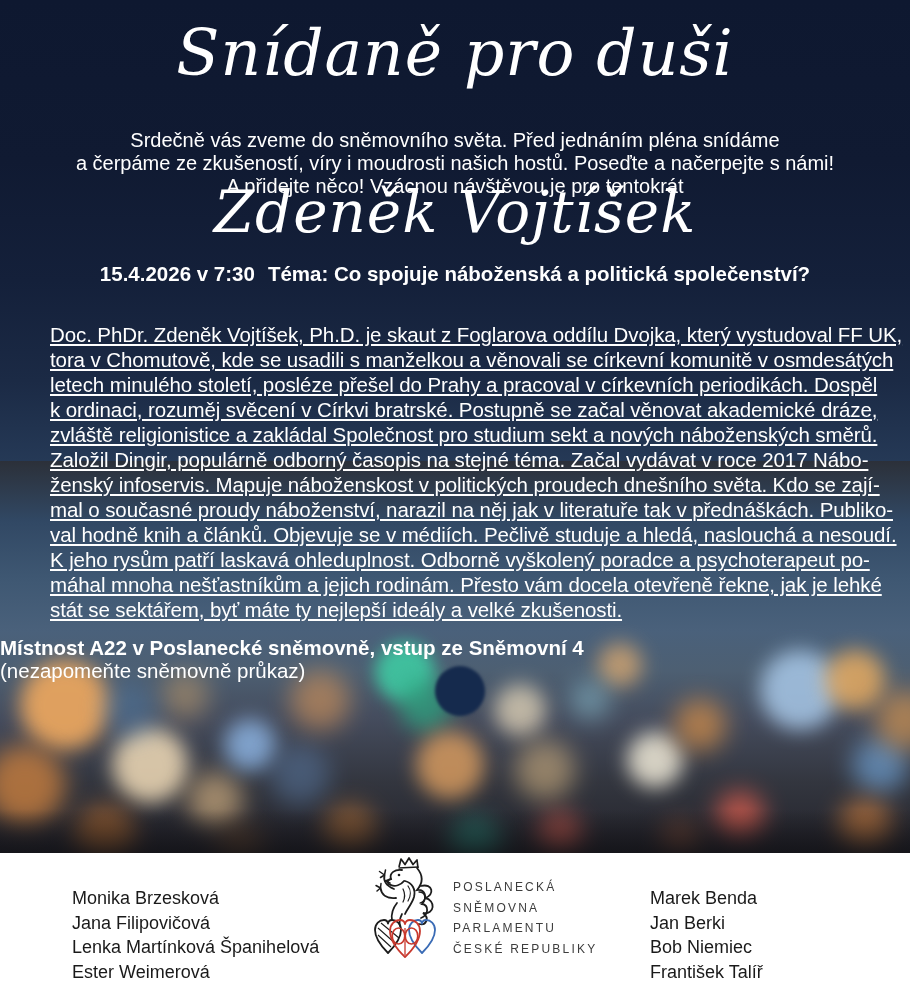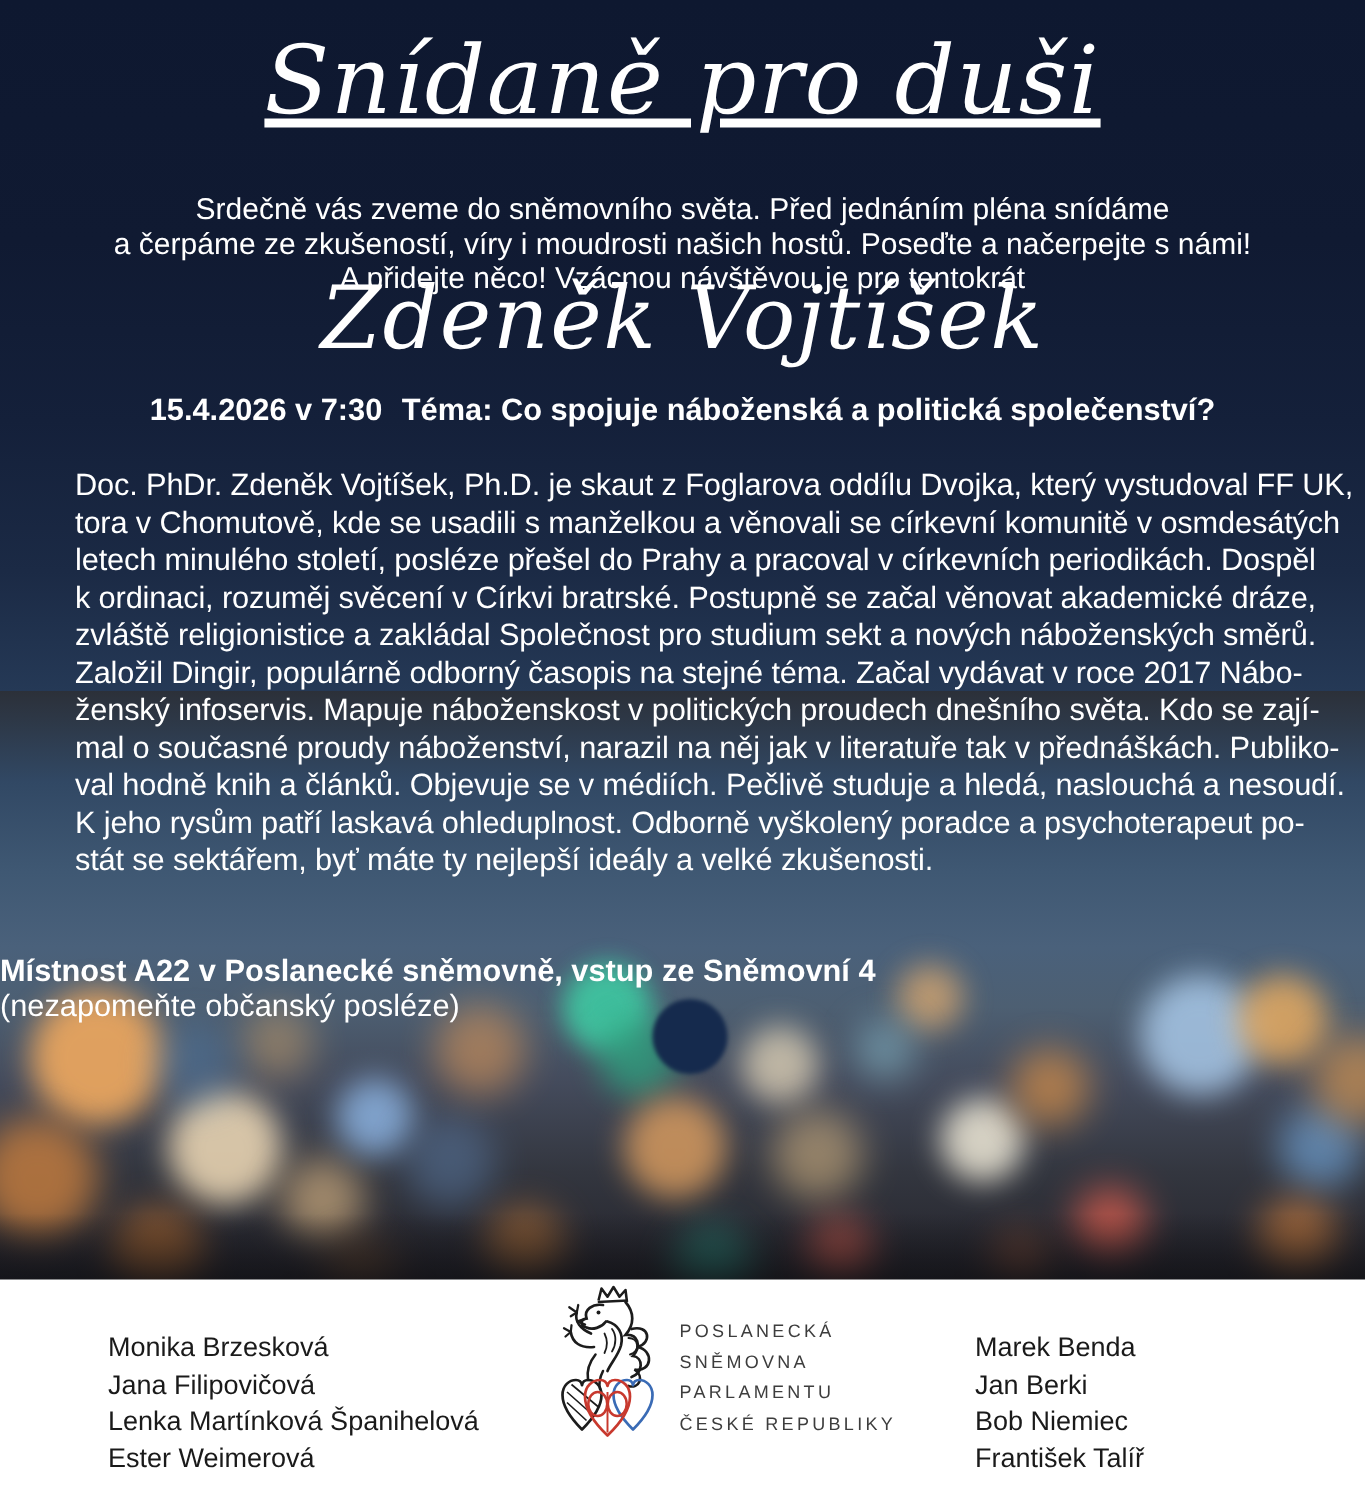--- a/index.html
+++ b/index.html
@@ -65,37 +65,38 @@
 
   
   .script {
     position: absolute; left: 0; width: 100%;
     text-align: center;
     font-family: "DejaVu Serif", serif;
     font-style: italic;
     font-weight: normal;
     color: #fff;
   }
-  .title { top: 10px; font-size: 63px; line-height: 88px; letter-spacing: 1px; text-decoration: underline; }
+  .title { top: 10px; font-size: 63px; line-height: 88px; letter-spacing: 1px; }
   .guest-name { top: 166px; font-size: 58px; line-height: 92px; letter-spacing: 1px; }
 
   .intro {
     position: absolute; left: 0; top: 96px; width: 100%;
     text-align: center; font-size: 20px; line-height: 22.8px; margin-top: 33px;
   }
   .event-info {
     position: absolute; left: 0; top: 262px; width: 100%;
     text-align: center; font-size: 20.5px; font-weight: bold;
   }
   .event-info .date { margin-right: 13px; }
 
   .bio {
-    position: absolute; left: 50px; top: 311px; width: 816px;
+    position: absolute; left: 50px; top: 322px; width: 816px;
     font-size: 20.5px; line-height: 25px; letter-spacing: -0.1px;
     white-space: nowrap;
+    text-decoration: underline;
   }
 
   .location { position: absolute; left: 0; width: 100%; font-size: 20.5px; }
   .location-main { top: 636px; font-weight: bold; }
   .location-note { top: 659px; }
 </style>
 </head>
 <body>
 
 <div class="poster">
@@ -152,25 +153,26 @@
       <div>Doc. PhDr. Zdeněk Vojtíšek, Ph.D. je skaut z Foglarova oddílu Dvojka, který vystudoval FF UK,</div>
       <div>tora v Chomutově, kde se usadili s manželkou a věnovali se církevní komunitě v osmdesátých</div>
       <div>letech minulého století, posléze přešel do Prahy a pracoval v církevních periodikách. Dospěl</div>
       <div>k ordinaci, rozuměj svěcení v Církvi bratrské. Postupně se začal věnovat akademické dráze,</div>
       <div>zvláště religionistice a zakládal Společnost pro studium sekt a nových náboženských směrů.</div>
       <div>Založil Dingir, populárně odborný časopis na stejné téma. Začal vydávat v roce 2017 Nábo-</div>
       <div>ženský infoservis. Mapuje náboženskost v politických proudech dnešního světa. Kdo se zají-</div>
       <div>mal o současné proudy náboženství, narazil na něj jak v literatuře tak v přednáškách. Publiko-</div>
       <div>val hodně knih a článků. Objevuje se v médiích. Pečlivě studuje a hledá, naslouchá a nesoudí.</div>
       <div>K jeho rysům patří laskavá ohleduplnost. Odborně vyškolený poradce a psychoterapeut po-</div>
+      <div>máhal mnoha nešťastníkům a jejich rodinám. Přesto vám docela otevřeně řekne, jak je lehké</div>
       <div>stát se sektářem, byť máte ty nejlepší ideály a velké zkušenosti.</div>
     </div>
 
   <div class="location location-main">Místnost A22 v Poslanecké sněmovně, vstup ze Sněmovní 4</div>
-  <div class="location location-note">(nezapomeňte občanský posléze)</div>
+  <div class="location location-note">(nezapomeňte sněmovně průkaz)</div>
 
   <div class="footer">
     <div class="names names-left">
         <div>Monika Brzesková</div>
         <div>Jana Filipovičová</div>
         <div>Lenka Martínková Španihelová</div>
         <div>Ester Weimerová</div>
       </div>
 
     <div class="psp-logo">

